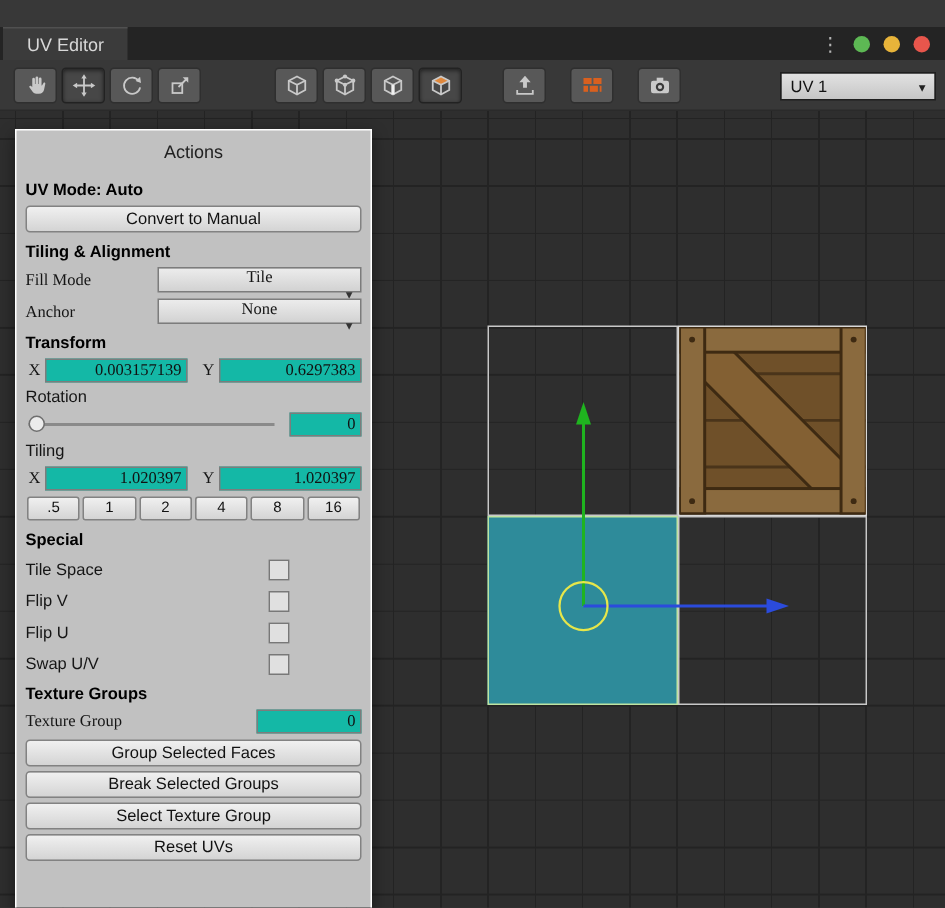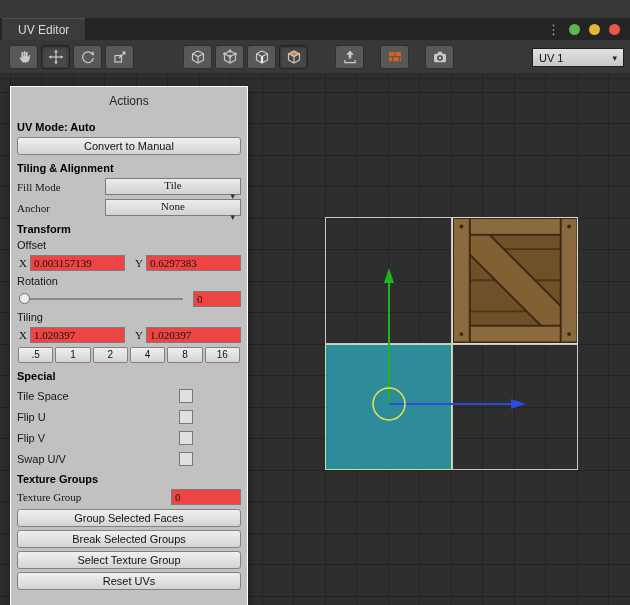--- a/index.html
+++ b/index.html
@@ -20,21 +20,21 @@
   
   .toolbar{position:absolute;top:22px;left:0;right:0;height:33px;background:#383838;
            border-bottom:1px solid #2a2a2a;display:flex;align-items:center;}
   .tbtn{width:27px;height:22px;background:#585858;border:1px solid #2f2f2f;border-radius:3px;
         margin-right:3px;display:flex;align-items:center;justify-content:center;cursor:pointer;}
   .tbtn.pressed{background:#474747;border-color:#222;box-shadow:inset 0 1px 3px rgba(0,0,0,.55);}
   .tbtn svg{display:block;}
   .g1{margin-left:9px;} .g2{margin-left:46px;} .g3a{margin-left:24px;} .g3{margin-left:13px;}
   .ico{stroke:#c9c9c9;fill:none;stroke-width:1.2;}
   .ico-fill{fill:#c9c9c9;stroke:none;}
-  .uv-dd{position:absolute;right:6px;top:8px;width:92px;height:19px;box-sizing:border-box;
+  .uv-dd{position:absolute;right:6px;top:8px;width:104px;height:19px;box-sizing:border-box;
          background:linear-gradient(#e2e2e2,#c6c6c6);border:1px solid #1f1f1f;
          display:flex;align-items:center;padding:0 6px;font-size:11px;color:#111;cursor:pointer;}
   .uv-dd .dd-arrow{margin-left:auto;font-size:9px;color:#222;}
 
   
   .canvas{position:absolute;top:56px;left:0;right:0;bottom:0;background-color:#2e2e2e;
     background-image:
       repeating-linear-gradient(to right,#232323 0 1px,transparent 1px 31.5px),
       repeating-linear-gradient(to bottom,#232323 0 1px,transparent 1px 31.5px);
     background-position:10px 18px;}
@@ -59,22 +59,22 @@
   .p-bold{font-weight:bold;color:#000;margin:7px 0 4px;}
   .p-btn{display:block;width:100%;height:18px;box-sizing:border-box;margin:3px 0;
          background:linear-gradient(#f0f0f0,#d4d4d4);border:1px solid #828282;border-radius:3px;
          font-size:11px;color:#111;text-align:center;line-height:15px;cursor:pointer;
          font-family:inherit;}
   .row{display:flex;align-items:center;margin:4px 0;font-family:Liberation Serif, serif;}
   .dropdown{margin-left:auto;width:136px;height:17px;box-sizing:border-box;cursor:pointer;
             background:linear-gradient(#ececec,#d2d2d2);border:1px solid #7c7c7c;
             display:flex;align-items:center;padding:0 5px;flex-direction:column;}
   .dropdown .dd-arrow{margin-left:auto;font-size:9px;color:#333;}
-  .pinput{height:16px;box-sizing:border-box;background:#ef4444;border:1px solid #7c7c7c;
-          font-size:11px;color:#111;padding:0 3px;font-family:inherit;}
+  .pinput{height:16px;box-sizing:border-box;background:#14b8a6;border:1px solid #7c7c7c;
+          font-size:11px;color:#111;padding:0 3px;font-family:inherit;text-align:right;}
   .ax{width:10px;margin-right:3px;text-align:right;}
   .xy .pinput{flex:1;min-width:0;}
   .xy .pair{display:flex;align-items:center;flex:1;min-width:0;}
   .xy .pair + .pair{margin-left:8px;}
   .slider{flex:1;height:2px;background:#8a8a8a;position:relative;margin:0 10px 0 2px;cursor:pointer;}
   .knob{position:absolute;left:0;top:-5px;width:11px;height:11px;border-radius:50%;
         background:#ececec;border:1px solid #6f6f6f;box-sizing:border-box;}
   .rot-input{width:48px;}
   .presets{display:flex;margin:4px 0;}
   .preset{flex:1;height:16px;margin:0 1px;background:linear-gradient(#f0f0f0,#d4d4d4);
@@ -261,21 +261,20 @@
     </div>
     <div class="row">
       <span class="label">Anchor</span>
       <div class="dropdown">
         <span>None</span>
         <span class="dd-arrow">▾</span>
       </div>
     </div>
 
     <div class="p-bold">Transform</div>
-    <div>Offset</div>
     <div class="row xy">
       <span class="pair">
         <span class="ax">X</span>
         <input class="pinput" value="0.003157139" style="">
       </span>
       <span class="pair">
         <span class="ax">Y</span>
         <input class="pinput" value="0.6297383" style="">
       </span>
     </div>
@@ -307,25 +306,25 @@
       <button class="preset">8</button>
       <button class="preset">16</button>
     </div>
 
     <div class="p-bold">Special</div>
     <div class="crow">
       <span>Tile Space</span>
       <span class="checkbox"></span>
     </div>
     <div class="crow">
+      <span>Flip V</span>
+      <span class="checkbox"></span>
+    </div>
+    <div class="crow">
       <span>Flip U</span>
-      <span class="checkbox"></span>
-    </div>
-    <div class="crow">
-      <span>Flip V</span>
       <span class="checkbox"></span>
     </div>
     <div class="crow">
       <span>Swap U/V</span>
       <span class="checkbox"></span>
     </div>
 
     <div class="p-bold">Texture Groups</div>
     <div class="row">
       <span>Texture Group</span>

